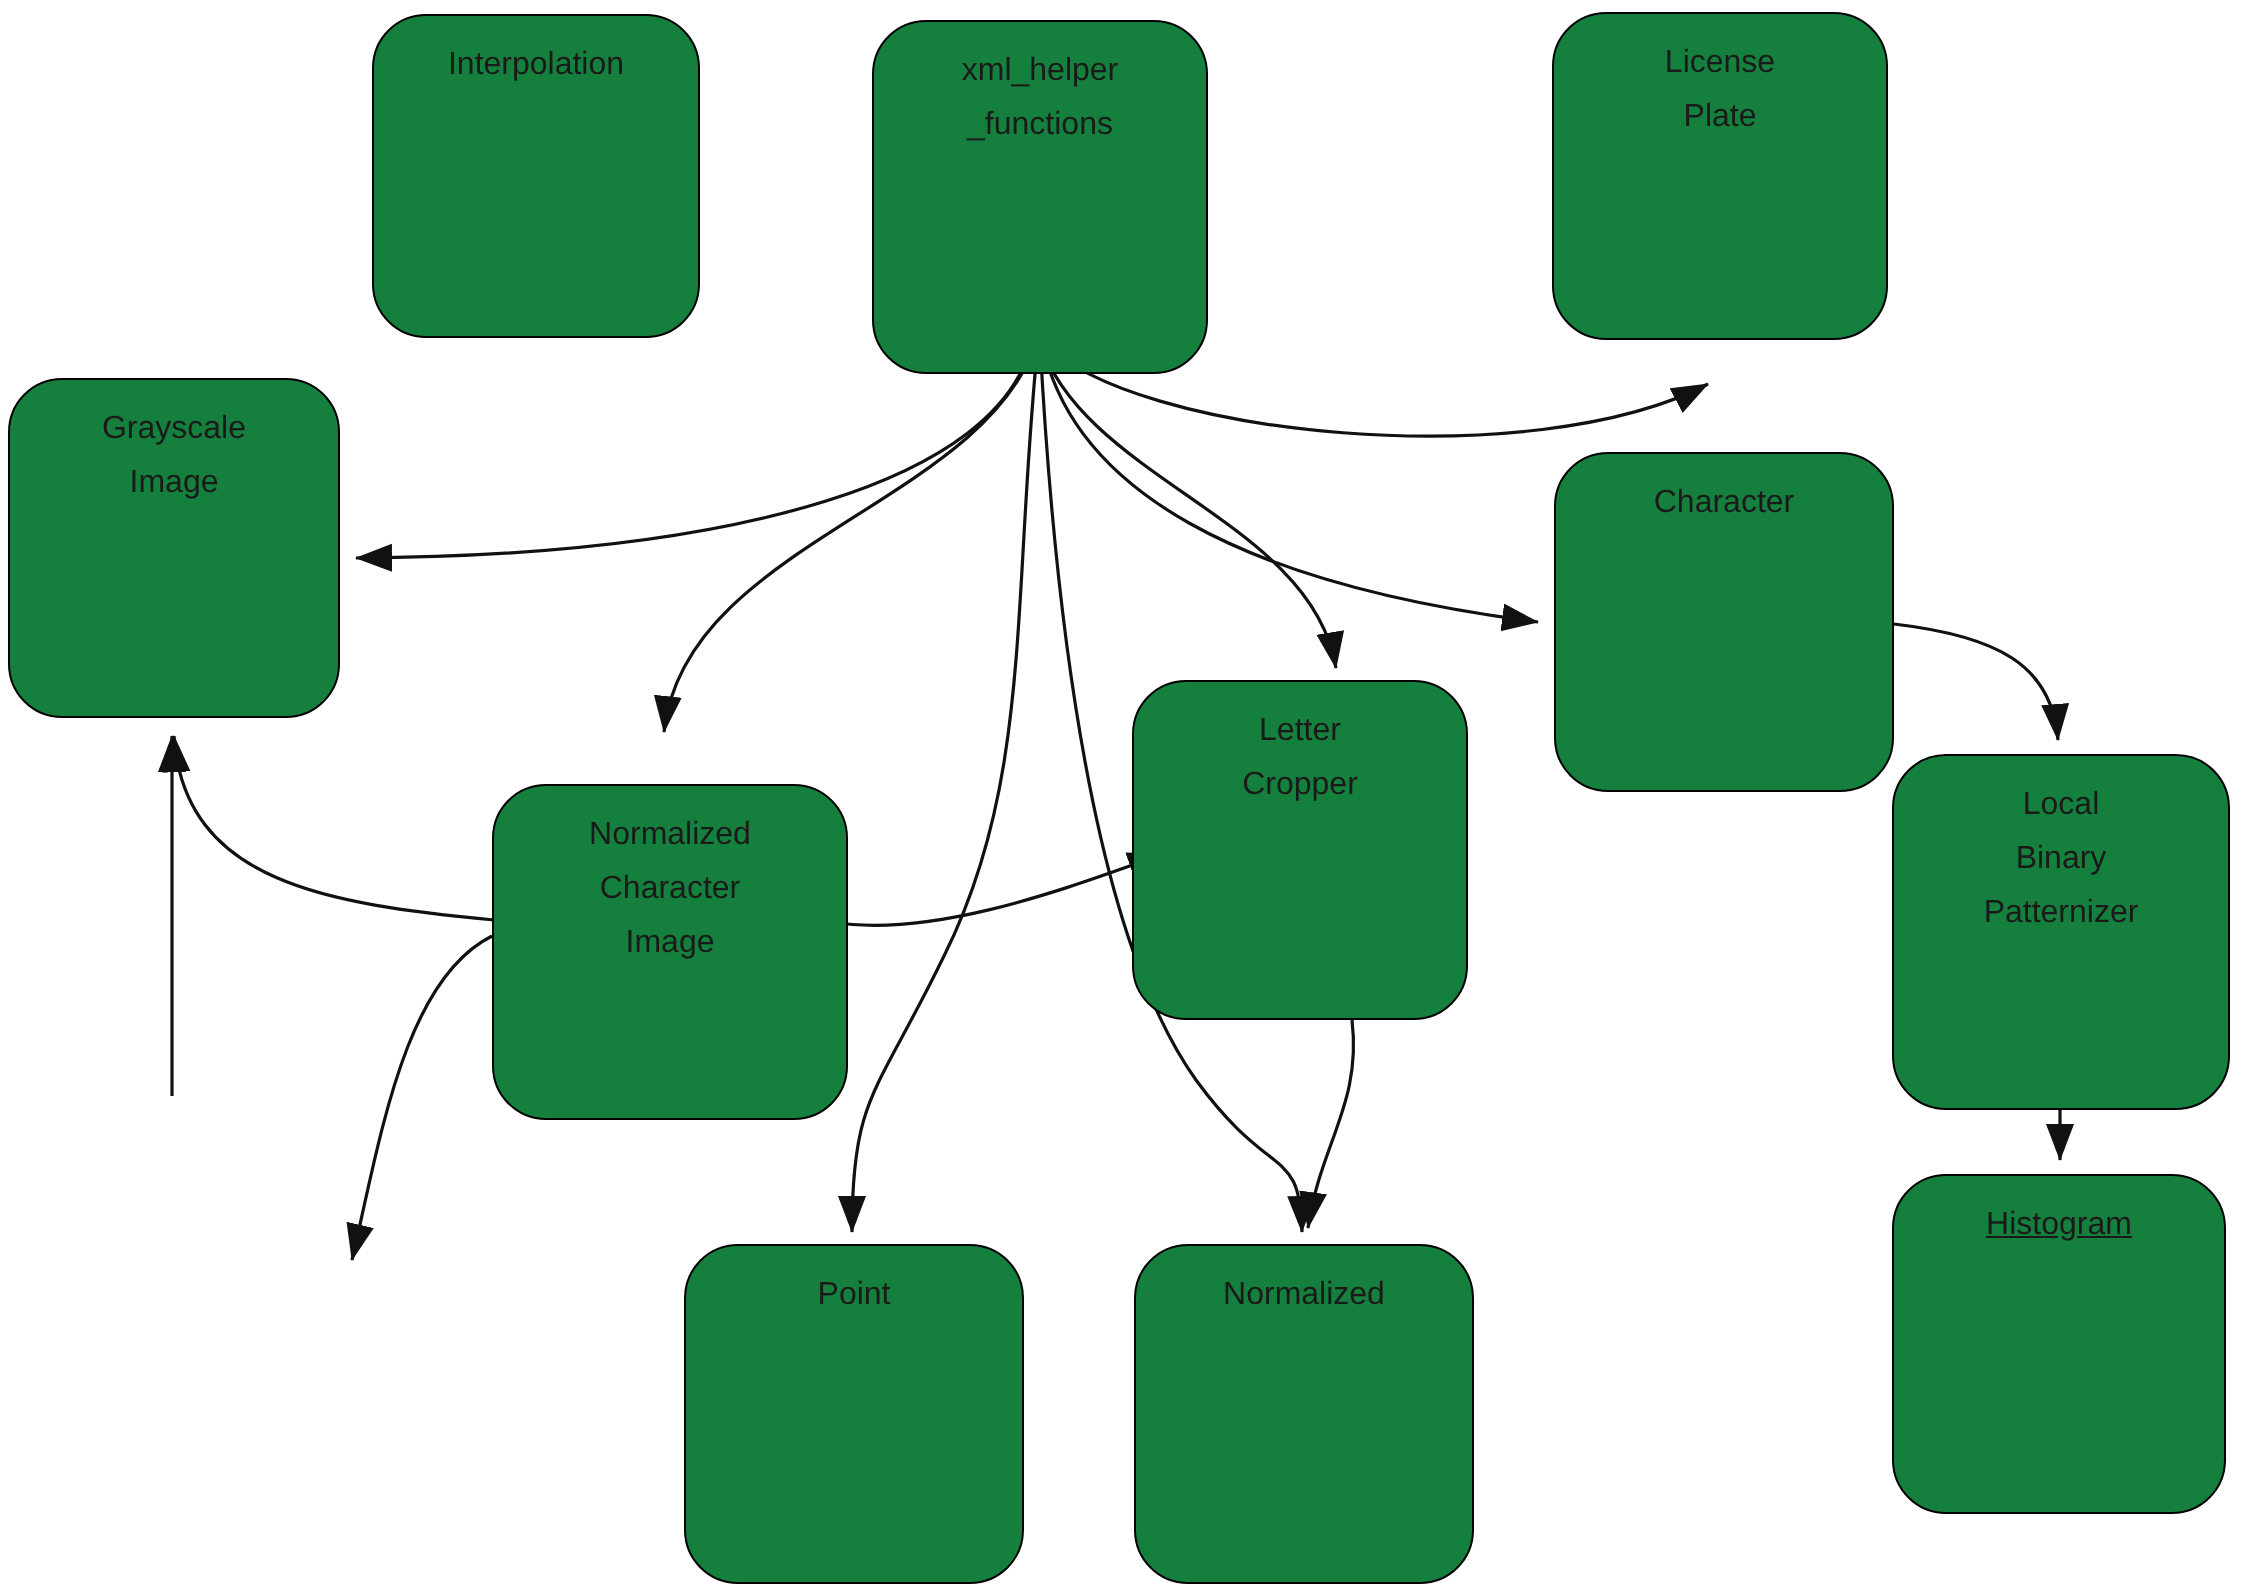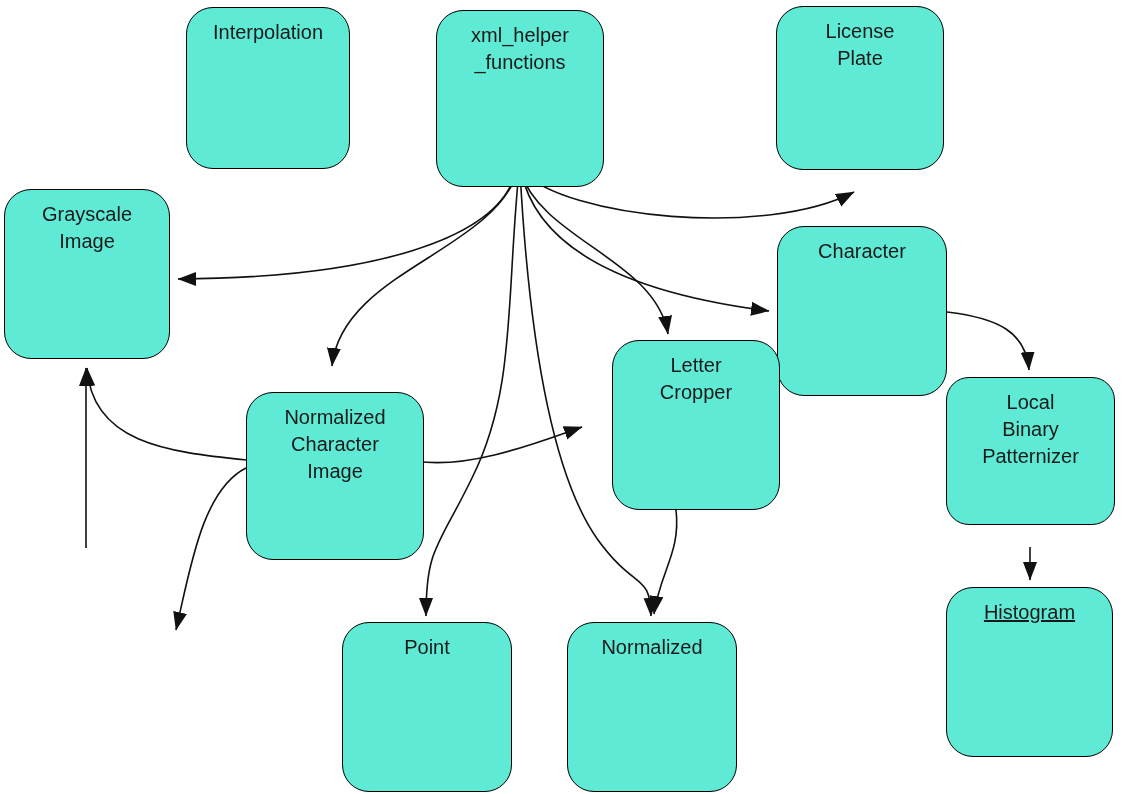--- a/index.html
+++ b/index.html
@@ -18,25 +18,25 @@
   #edges-layer {
     position: absolute;
     left: 0;
     top: 0;
     width: 1123px;
     height: 794px;
   }
   .node {
     position: absolute;
     box-sizing: border-box;
-    background: #5eead4;
+    background: #15803d;
     border: 1.5px solid #000000;
     border-radius: 27px;
     color: #1a1a1a;
-    font-size: 20px;
+    font-size: 16px;
     line-height: 27px;
     text-align: center;
     padding-top: 11px;
     white-space: pre-line;
   }
   .edge {
     fill: none;
     stroke: #111111;
     stroke-width: 1.6px;
   }
@@ -79,24 +79,24 @@
 
   <div class="node" style="left:4px; top:189px; width:166px; height:170px;">Grayscale
 Image</div>
 
   <div class="node" style="left:777px; top:226px; width:170px; height:170px;">Character</div>
 
   <div class="node" style="left:246px; top:392px; width:178px; height:168px;">Normalized
 Character
 Image</div>
 
-  <div class="node" style="left:612px; top:340px; width:168px; height:170px;">Letter
+  <div class="node" style="left:566px; top:340px; width:168px; height:170px;">Letter
 Cropper</div>
 
-  <div class="node" style="left:946px; top:377px; width:169px; height:148px;border-radius:23px;">Local
+  <div class="node" style="left:946px; top:377px; width:169px; height:178px;">Local
 Binary
 Patternizer</div>
 
 
   <div class="node" style="left:342px; top:622px; width:170px; height:170px;">Point</div>
 
   <div class="node" style="left:567px; top:622px; width:170px; height:170px;">Normalized</div>
 
   <div class="node" style="left:946px; top:587px; width:167px; height:170px;text-decoration:underline;">Histogram</div>
 

